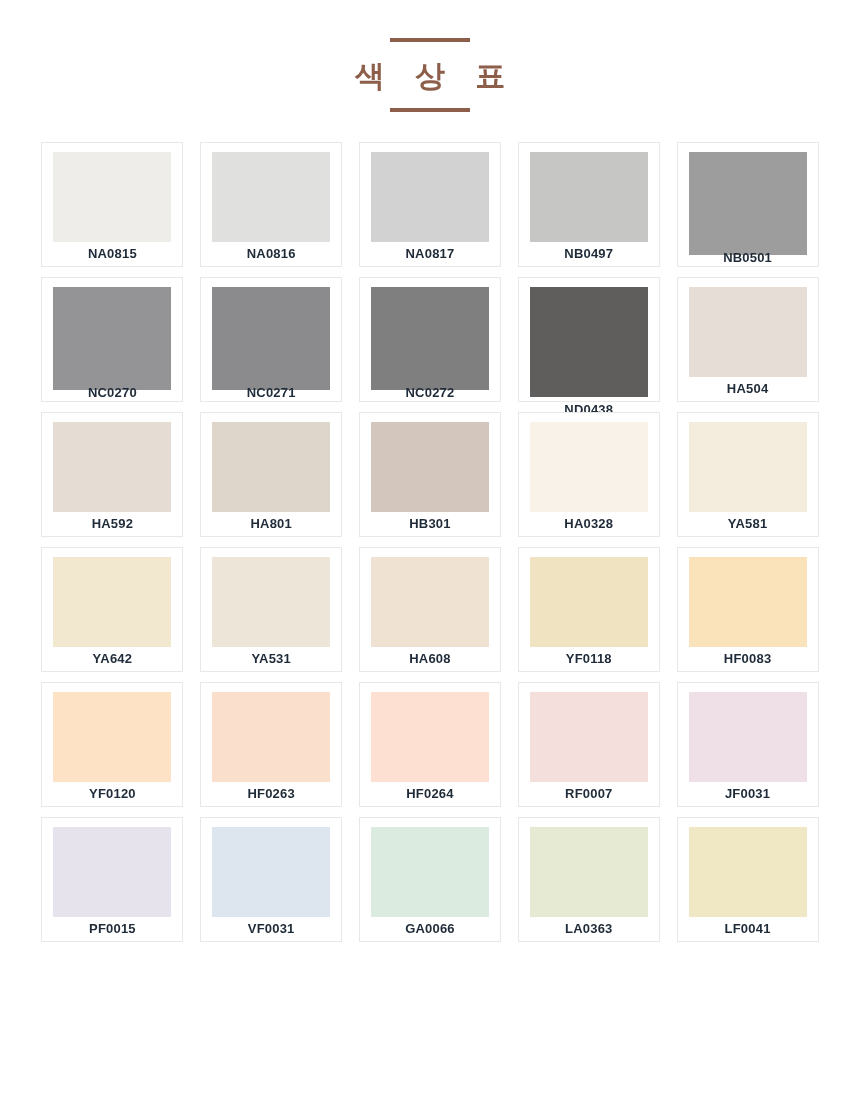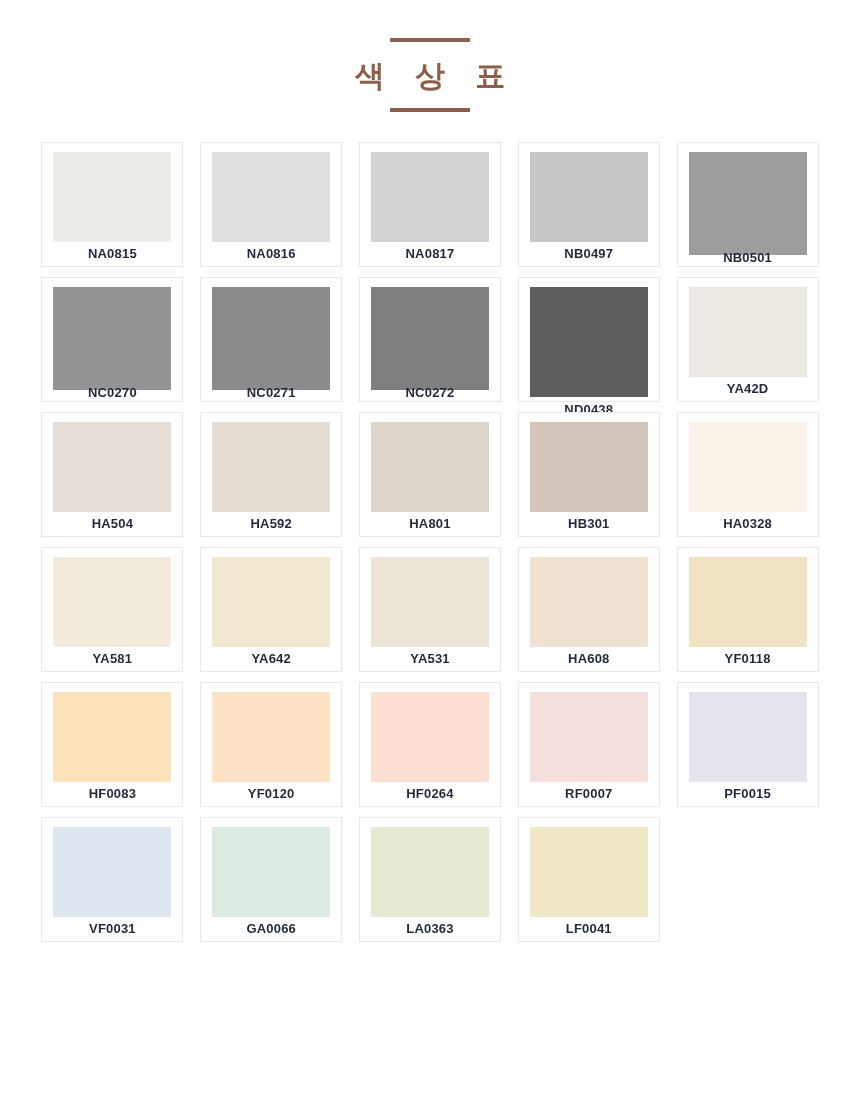--- a/index.html
+++ b/index.html
@@ -139,24 +139,20 @@
       </div>
       <div class="swatch-card tall">
         <div class="swatch-chip" style="background: rgb(127, 127, 128);"></div>
         <div class="swatch-label">NC0272</div>
       </div>
       <div class="swatch-card taller">
         <div class="swatch-chip" style="background: rgb(95, 94, 93);"></div>
         <div class="swatch-label">ND0438</div>
       </div>
       <div class="swatch-card">
-        <div class="swatch-chip" style="background: rgb(237, 234, 228);"></div>
-        <div class="swatch-label">YA42D</div>
-      </div>
-      <div class="swatch-card">
         <div class="swatch-chip" style="background: rgb(230, 222, 214);"></div>
         <div class="swatch-label">HA504</div>
       </div>
       <div class="swatch-card">
         <div class="swatch-chip" style="background: rgb(229, 221, 211);"></div>
         <div class="swatch-label">HA592</div>
       </div>
       <div class="swatch-card">
         <div class="swatch-chip" style="background: rgb(222, 213, 203);"></div>
         <div class="swatch-label">HA801</div>
@@ -191,28 +187,36 @@
       </div>
       <div class="swatch-card">
         <div class="swatch-chip" style="background: rgb(250, 227, 187);"></div>
         <div class="swatch-label">HF0083</div>
       </div>
       <div class="swatch-card">
         <div class="swatch-chip" style="background: rgb(253, 226, 198);"></div>
         <div class="swatch-label">YF0120</div>
       </div>
       <div class="swatch-card">
+        <div class="swatch-chip" style="background: rgb(250, 223, 204);"></div>
+        <div class="swatch-label">HF0263</div>
+      </div>
+      <div class="swatch-card">
         <div class="swatch-chip" style="background: rgb(253, 224, 210);"></div>
         <div class="swatch-label">HF0264</div>
       </div>
       <div class="swatch-card">
         <div class="swatch-chip" style="background: rgb(245, 223, 221);"></div>
         <div class="swatch-label">RF0007</div>
       </div>
       <div class="swatch-card">
+        <div class="swatch-chip" style="background: rgb(238, 224, 230);"></div>
+        <div class="swatch-label">JF0031</div>
+      </div>
+      <div class="swatch-card">
         <div class="swatch-chip" style="background: rgb(230, 227, 236);"></div>
         <div class="swatch-label">PF0015</div>
       </div>
       <div class="swatch-card">
         <div class="swatch-chip" style="background: rgb(221, 229, 238);"></div>
         <div class="swatch-label">VF0031</div>
       </div>
       <div class="swatch-card">
         <div class="swatch-chip" style="background: rgb(220, 235, 223);"></div>
         <div class="swatch-label">GA0066</div>

